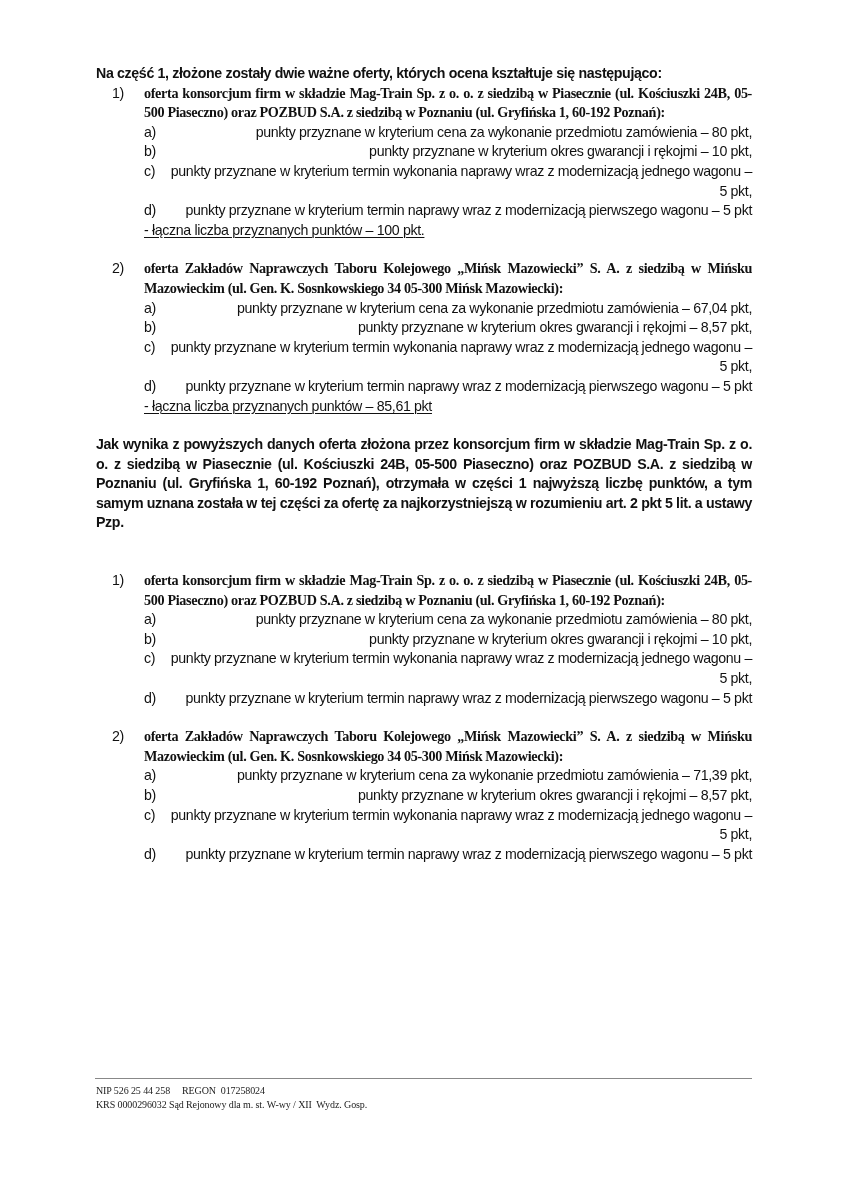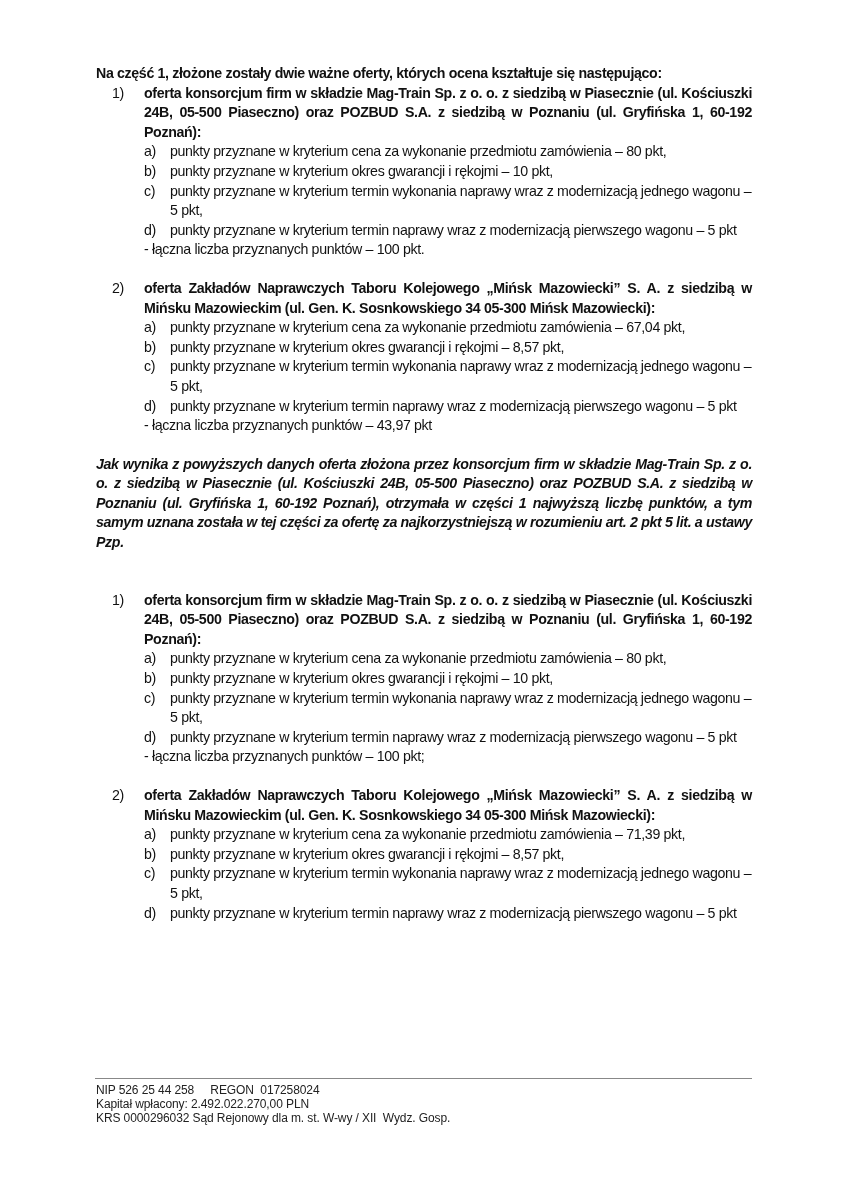--- a/index.html
+++ b/index.html
@@ -12,36 +12,36 @@
   .content {
     position: absolute; left: 96px; top: 52px; width: 656px;
     font-size: 14.2px; line-height: 19.6px;
     font-family: "Liberation Sans", sans-serif;
     letter-spacing: -0.35px;
   }
   .intro { font-weight: bold; margin: 0; }
   .offer { display: flex; margin: 0; }
   .offer-num { width: 32px; flex: 0 0 32px; text-align: right; padding-right: 20px; box-sizing: content-box; margin-left: -4px; }
   .offer-body { flex: 1; }
-  .offer-title { font-weight: bold; text-align: justify; }
+  .offer-title { font-weight: bold; text-align: justify; font-family: Liberation Serif, serif; }
   .crit { display: flex; }
   .crit-letter { flex: 0 0 26px; width: 26px; }
-  .crit-text { flex: 1; }
-  .total { text-decoration-thickness: 1px; text-underline-offset: 2px; }
+  .crit-text { flex: 1; text-align: right; }
+  .total { text-decoration: underline; text-decoration-thickness: 1px; text-underline-offset: 2px; }
   .gap-small { height: 19px; }
-  .conclusion { font-weight: bold; text-align: justify; margin: 0; font-style: italic; }
+  .conclusion { font-weight: bold; text-align: justify; margin: 0; }
   .gap-big { height: 38px; }
   .footer-line {
     position: absolute; left: 95px; top: 1066px; width: 657px; height: 1px;
     background: #888888;
   }
   .footer {
     position: absolute; left: 96px; top: 1072px;
-    font-family: Liberation Sans, sans-serif;
-    font-size: 12px; line-height: 13.8px; color: #222222;
+    font-family: Liberation Serif, serif;
+    font-size: 10px; line-height: 13.8px; color: #222222;
     letter-spacing: -0.1px;
   }
   .footer .row { white-space: pre; }
 </style>
 </head>
 <body>
 
 <div class="page">
   <div class="content">
 
@@ -86,21 +86,21 @@
           <span class="crit-text">punkty przyznane w kryterium okres gwarancji i rękojmi – 8,57 pkt,</span>
         </div>
         <div class="crit">
           <span class="crit-letter">c)</span>
           <span class="crit-text">punkty przyznane w kryterium termin wykonania naprawy wraz z modernizacją jednego wagonu – 5 pkt,</span>
         </div>
         <div class="crit">
           <span class="crit-letter">d)</span>
           <span class="crit-text">punkty przyznane w kryterium termin naprawy wraz z modernizacją pierwszego wagonu – 5 pkt</span>
         </div>
-        <div class="total">- łączna liczba przyznanych punktów – 43,97 pkt</div>
+        <div class="total">- łączna liczba przyznanych punktów – 85,61 pkt</div>
       </div>
     </div>
 
     <div class="gap-small"></div>
 
     <p class="conclusion">Jak wynika z powyższych danych oferta złożona przez konsorcjum firm w składzie Mag-Train Sp. z o. o. z siedzibą w Piasecznie (ul. Kościuszki 24B, 05-500 Piaseczno) oraz POZBUD S.A. z siedzibą w Poznaniu (ul. Gryfińska 1, 60-192 Poznań), otrzymała w części 1 najwyższą liczbę punktów, a tym samym uznana została w tej  części za ofertę za najkorzystniejszą w rozumieniu art. 2 pkt 5 lit. a ustawy Pzp.</p>
 
     <div class="gap-big"></div>
 
 
@@ -117,21 +117,20 @@
           <span class="crit-text">punkty przyznane w kryterium okres gwarancji i rękojmi – 10 pkt,</span>
         </div>
         <div class="crit">
           <span class="crit-letter">c)</span>
           <span class="crit-text">punkty przyznane w kryterium termin wykonania naprawy wraz z modernizacją jednego wagonu – 5 pkt,</span>
         </div>
         <div class="crit">
           <span class="crit-letter">d)</span>
           <span class="crit-text">punkty przyznane w kryterium termin naprawy wraz z modernizacją pierwszego wagonu – 5 pkt</span>
         </div>
-        <div class="total">- łączna liczba przyznanych punktów – 100 pkt;</div>
       </div>
     </div>
 
     <div class="gap-small"></div>
 
     <div class="offer">
       <div class="offer-num">2)</div>
       <div class="offer-body">
         <div class="offer-title">oferta Zakładów Naprawczych Taboru Kolejowego „Mińsk Mazowiecki” S. A. z siedzibą w Mińsku Mazowieckim (ul. Gen. K. Sosnkowskiego 34 05-300 Mińsk Mazowiecki):</div>
         <div class="crit">
@@ -151,16 +150,15 @@
           <span class="crit-text">punkty przyznane w kryterium termin naprawy wraz z modernizacją pierwszego wagonu – 5 pkt</span>
         </div>
       </div>
     </div>
 
   </div>
 
   <div class="footer-line"></div>
   <div class="footer">
     <div class="row">NIP 526 25 44 258     REGON  017258024</div>
-    <div class="row">Kapitał wpłacony: 2.492.022.270,00 PLN</div>
     <div class="row">KRS 0000296032 Sąd Rejonowy dla m. st. W-wy / XII  Wydz. Gosp.</div>
   </div>
 </div>
 
 </body></html>

